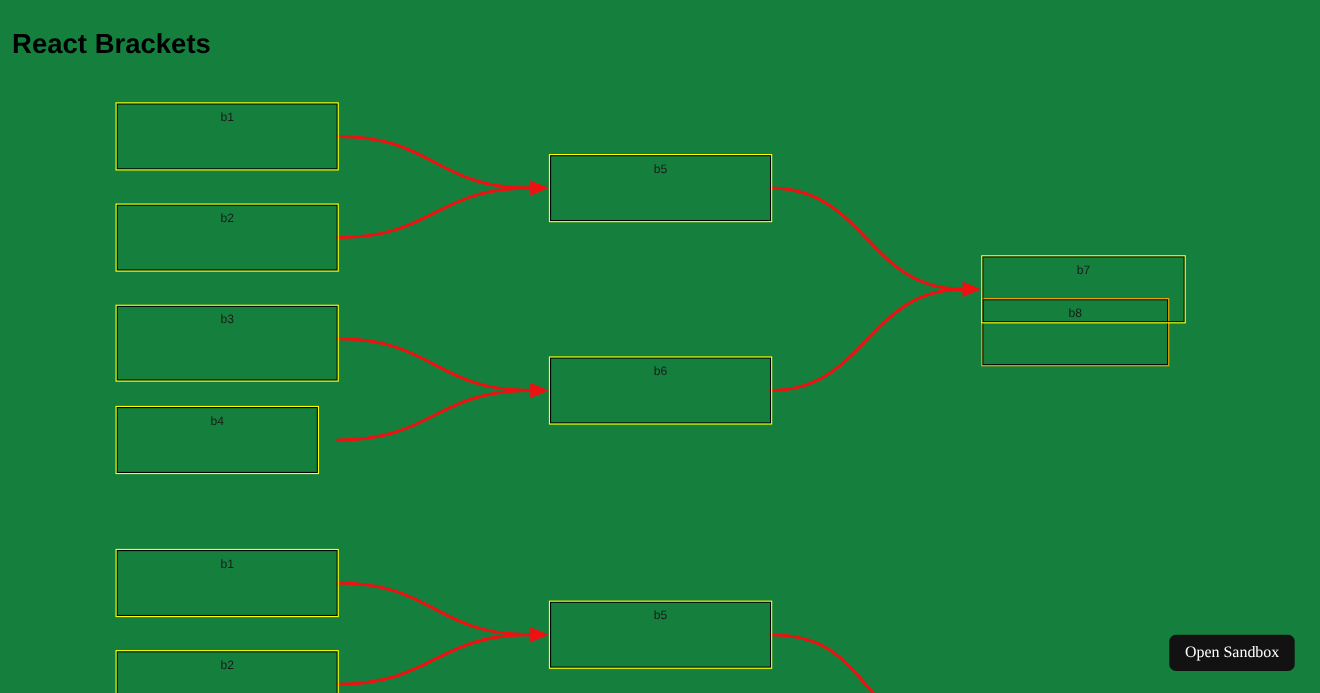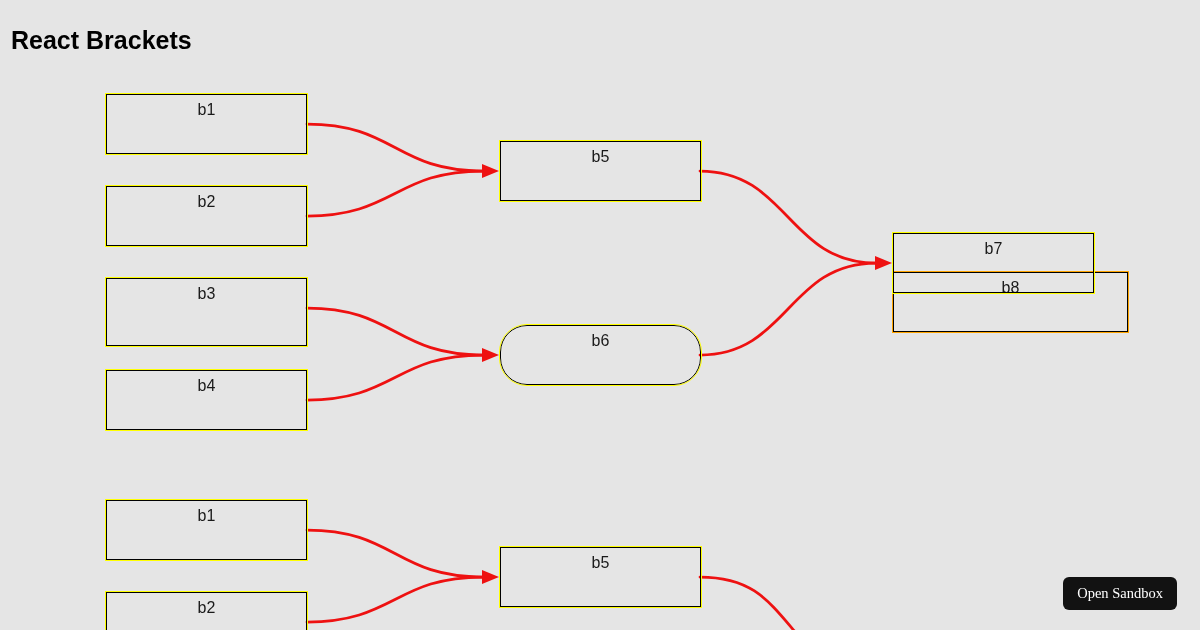--- a/index.html
+++ b/index.html
@@ -5,21 +5,21 @@
   html, body {
     margin: 0;
     padding: 0;
     background: #ffffff;
   }
   #stage {
     position: relative;
     width: 1200px;
     height: 630px;
     overflow: hidden;
-    background: #e5e5e5;
+    background: #15803d;
     font-family: "Liberation Sans", sans-serif;
   }
   .title {
     position: absolute;
     left: 11px;
     top: 27px;
     margin: 0;
     font-size: 25px;
     font-weight: 700;
     color: #000000;
@@ -42,21 +42,21 @@
     position: absolute;
     box-sizing: border-box;
     background: transparent;
     border: 1.5px solid #000000;
     outline: 1px solid #ffff00;
   }
   .seed-label {
     display: block;
     text-align: center;
     padding-top: 6px;
-    font-size: 16px;
+    font-size: 11px;
     color: #1a1a1a;
     line-height: 1.1;
   }
   .sandbox-btn {
     position: absolute;
     right: 23px;
     bottom: 20px;
     background: #121212;
     color: #ffffff;
     border: none;
@@ -94,33 +94,33 @@
       <div class="bracket">
         <div class="seed" style="left: 106px; top: 94px; width: 201px; height: 60px; z-index: 1; border-color: rgb(0, 0, 0); outline-color: rgb(255, 255, 0);">
           <span class="seed-label">b1</span>
         </div>
         <div class="seed" style="left: 106px; top: 186px; width: 201px; height: 60px; z-index: 1; border-color: rgb(0, 0, 0); outline-color: rgb(255, 255, 0);">
           <span class="seed-label">b2</span>
         </div>
         <div class="seed" style="left: 106px; top: 278px; width: 201px; height: 68px; z-index: 1; border-color: rgb(0, 0, 0); outline-color: rgb(255, 255, 0);">
           <span class="seed-label">b3</span>
         </div>
-        <div class="seed" style="left: 106px; top: 370px; width: 201px; height: 60px; z-index: 1; border-color: rgb(0, 0, 0); outline-color: rgb(255, 255, 0);">
+        <div class="seed" style="left: 106px; top: 370px; width: 183px; height: 60px; z-index: 1; border-color: rgb(0, 0, 0); outline-color: rgb(255, 255, 0);">
           <span class="seed-label">b4</span>
         </div>
         <div class="seed" style="left: 500px; top: 141px; width: 201px; height: 60px; z-index: 1; border-color: rgb(0, 0, 0); outline-color: rgb(255, 255, 0);">
           <span class="seed-label">b5</span>
         </div>
-        <div class="seed" style="left: 500px; top: 325px; width: 201px; height: 60px; z-index: 1; border-color: rgb(0, 0, 0); outline-color: rgb(255, 255, 0); border-radius: 27px;">
+        <div class="seed" style="left: 500px; top: 325px; width: 201px; height: 60px; z-index: 1; border-color: rgb(0, 0, 0); outline-color: rgb(255, 255, 0);">
           <span class="seed-label">b6</span>
         </div>
-        <div class="seed" style="left: 893px; top: 272px; width: 235px; height: 60px; z-index: 1; border-color: rgb(0, 0, 0); outline-color: rgb(255, 165, 0);">
+        <div class="seed" style="left: 893px; top: 272px; width: 169px; height: 60px; z-index: 1; border-color: rgb(0, 0, 0); outline-color: rgb(255, 165, 0);">
           <span class="seed-label">b8</span>
         </div>
-        <div class="seed" style="left: 893px; top: 233px; width: 201px; height: 60px; z-index: 2; border-color: rgb(0, 0, 0); outline-color: rgb(255, 255, 0);">
+        <div class="seed" style="left: 893px; top: 233px; width: 184px; height: 60px; z-index: 2; border-color: rgb(0, 0, 0); outline-color: rgb(255, 255, 0);">
           <span class="seed-label">b7</span>
         </div>
       </div>
       <div class="bracket">
         <div class="seed" style="left: 106px; top: 500px; width: 201px; height: 60px; z-index: 1; border-color: rgb(0, 0, 0); outline-color: rgb(255, 255, 0);">
           <span class="seed-label">b1</span>
         </div>
         <div class="seed" style="left: 106px; top: 592px; width: 201px; height: 60px; z-index: 1; border-color: rgb(0, 0, 0); outline-color: rgb(255, 255, 0);">
           <span class="seed-label">b2</span>
         </div>

